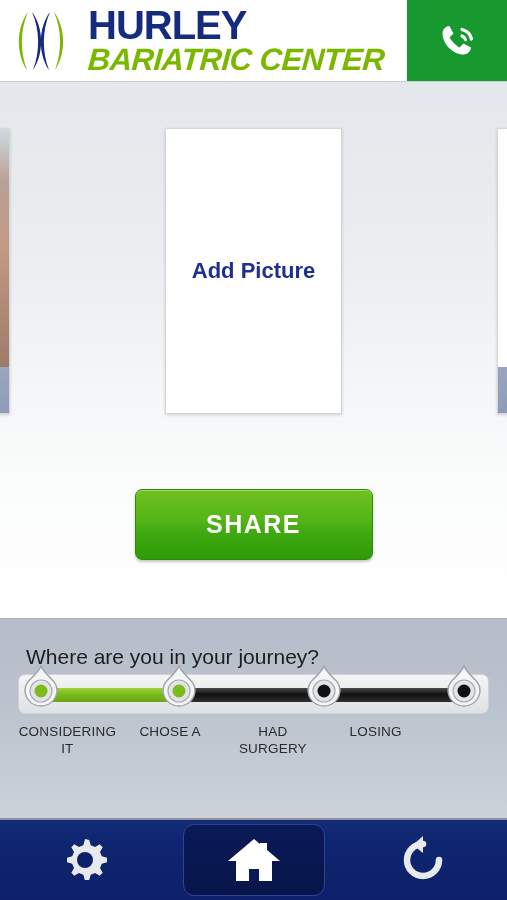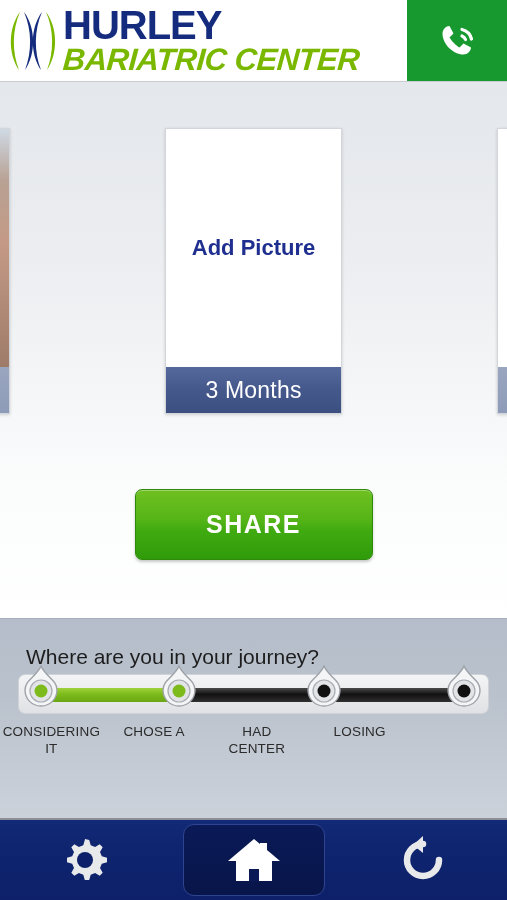--- a/index.html
+++ b/index.html
@@ -12,21 +12,21 @@
   }
 
   
   .header {
     position:absolute; top:0; left:0; width:507px; height:82px;
     background:#ffffff;
     display:flex; align-items:stretch;
     border-bottom:1px solid #c9ccd1;
   }
   .logo-wrap {
-    flex:1; display:flex; align-items:center; padding-left:2px; gap:3px;
+    flex:1; display:flex; align-items:center; padding-left:10px; gap:20px;
   }
   .logo-mark { width:62px; height:70px; flex:none; }
   .logo-text { display:flex; flex-direction:column; justify-content:center; margin-left:-4px; }
   .logo-line1 {
     font-size:40px; font-weight:bold; color:#152b7d; line-height:0.96;
     letter-spacing:-1px;
   }
   .logo-line2 {
     font-size:31px; font-weight:bold; color:#7ab800; line-height:1.0;
     letter-spacing:-0.5px; font-style:italic; transform:skewX(-4deg);
@@ -115,21 +115,21 @@
   .track-fill {
     position:absolute; top:0; left:0; height:14px; width:138px;
     background:linear-gradient(180deg,#9fd13c 0%,#7cbb1b 45%,#6aa614 100%);
     border-radius:7px 0 0 7px;
   }
   .handle {
     position:absolute; top:-10px; width:36px; height:42px;
     margin-left:-18px;
   }
   .labels {
-    position:absolute; top:105px; left:0; width:411px;
+    position:absolute; top:105px; left:16px; width:411px;
     display:flex;
   }
   .label {
     flex:1; text-align:center;
     font-size:13.5px; color:#2b2b2b; line-height:1.25; letter-spacing:0.2px;
   }
 
   
   .navbar {
     position:absolute; bottom:0; left:0; width:507px; height:82px;
@@ -179,21 +179,20 @@
 
     <div class="card card-left">
       <div class="card-body photo"></div>
       <div class="card-footer stub"></div>
     </div>
 
     <div class="card card-center">
       <div class="card-body">
         <span class="add-picture">Add Picture</span>
       </div>
-      <div class="card-footer">3 Months</div>
     </div>
 
     <div class="card card-right">
       <div class="card-body"></div>
       <div class="card-footer stub"></div>
     </div>
 
   </div>
 
   <div class="share-wrap">
@@ -238,21 +237,21 @@
   <div class="labels">
     <div class="label">
       <div>CONSIDERING</div>
       <div>IT</div>
     </div>
     <div class="label">
       <div>CHOSE A</div>
     </div>
     <div class="label">
       <div>HAD</div>
-      <div>CENTER</div>
+      <div>SURGERY</div>
     </div>
     <div class="label">
       <div>LOSING</div>
     </div>
   </div>
 </div>
 
 <div class="navbar">
 
   <div class="nav-item">

